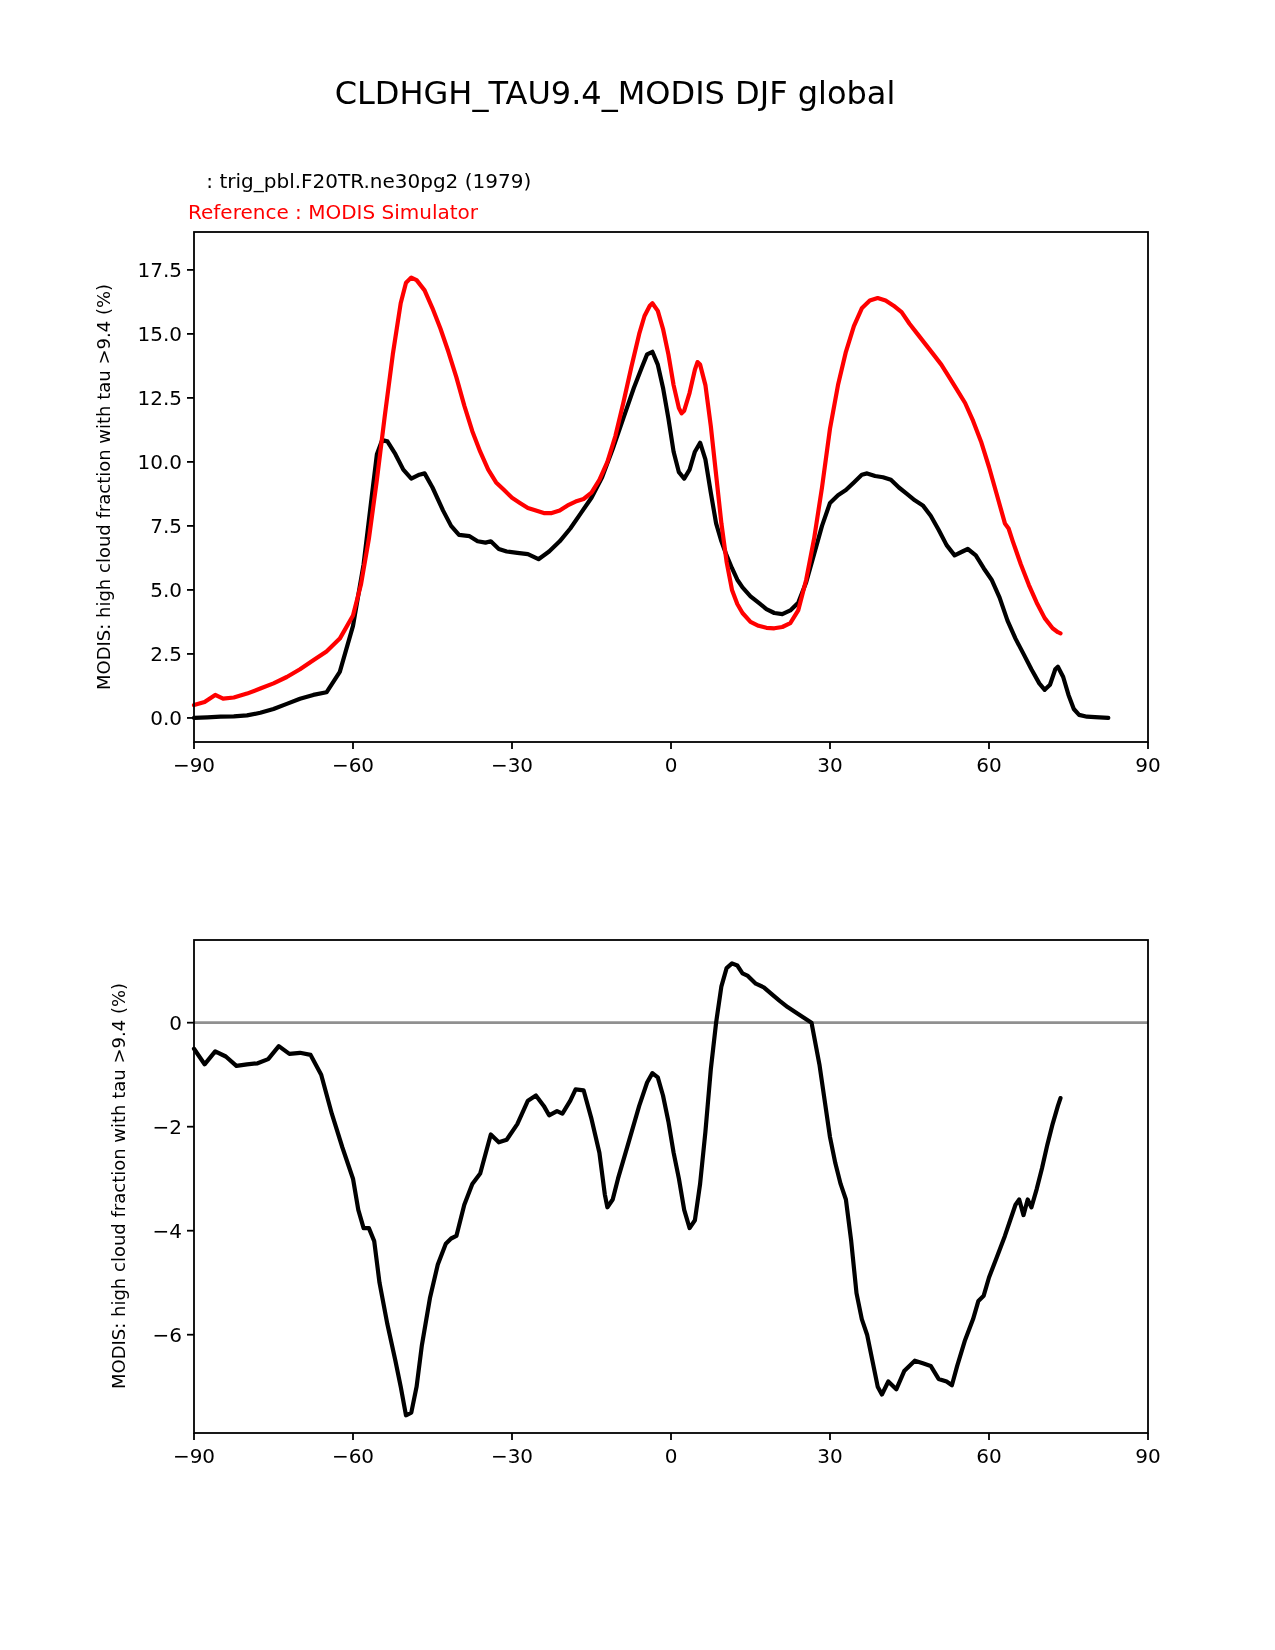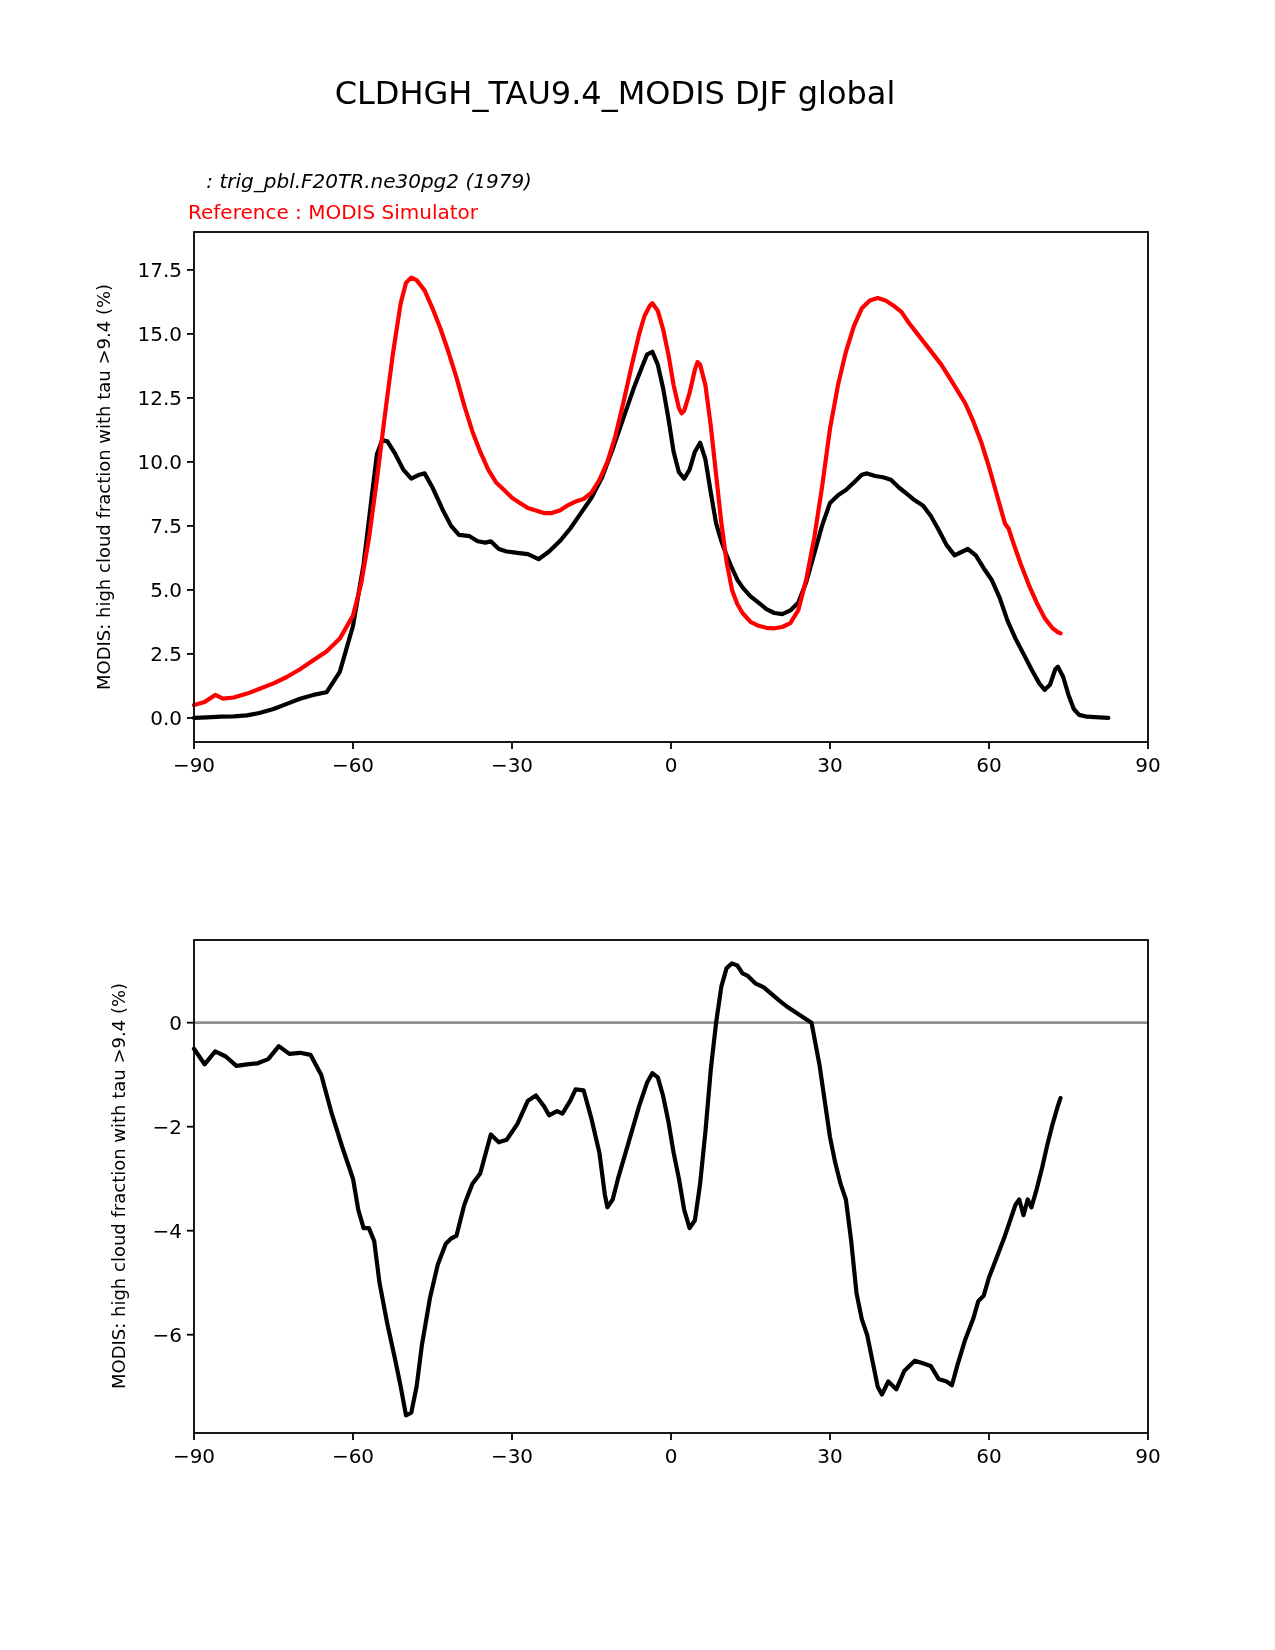--- a/index.html
+++ b/index.html
@@ -18,21 +18,21 @@
               font-size:21px;}
   svg.chart{position:absolute;overflow:visible;}
   #chart-0{left:194px;top:232px;}
   #chart-1{left:194px;top:940px;}
 </style>
 </head>
 <body>
 
 <div class="page">
   <div class="main-title">CLDHGH_TAU9.4_MODIS DJF global</div>
-  <div class="legend-line model" style="color: rgb(0, 0, 0); font-style: italic;"> : trig_pbl.F20TR.ne30pg2 (1979)</div>
+  <div class="legend-line model" style="color: rgb(0, 0, 0);"> : trig_pbl.F20TR.ne30pg2 (1979)</div>
   <div class="legend-line reference" style="color: rgb(255, 0, 0); text-align: center;">Reference : MODIS Simulator</div>
   <div class="ylabel" id="ylabel-0">MODIS: high cloud fraction with tau &gt;9.4 (%)</div>
   <div class="ylabel" id="ylabel-1">MODIS: high cloud fraction with tau &gt;9.4 (%)</div>
   <svg id="chart-0" class="chart" width="954" height="510" viewBox="0 0 954 510">
       <polyline points="0.0,485.9 13.3,485.4 26.5,484.7 39.8,484.4 53.0,483.4 66.3,480.8 79.5,477.0 92.8,471.9 106.0,466.7 119.3,462.9 132.5,460.3 145.8,439.8 159.0,393.8 169.6,332.3 177.6,265.8 182.9,222.2 188.2,208.1 193.4,209.4 201.4,222.2 209.3,237.6 217.3,246.6 225.3,242.7 230.6,241.4 238.5,255.5 249.1,278.6 257.1,293.9 265.0,302.9 275.6,304.2 283.6,309.3 291.5,310.6 296.8,309.3 304.8,317.0 312.7,319.5 323.3,320.8 333.9,322.1 344.5,327.2 355.1,319.5 365.7,309.3 376.3,296.5 386.9,281.1 397.5,265.8 408.1,245.3 418.7,217.1 429.3,186.4 439.9,155.7 447.9,135.2 453.1,122.4 458.4,119.8 463.8,132.6 469.0,155.7 474.4,186.4 479.6,219.7 484.9,240.2 490.2,246.6 495.6,237.6 500.9,219.7 506.1,210.7 511.4,227.3 516.8,260.6 522.1,291.4 527.4,309.3 532.6,323.4 538.0,336.2 543.3,347.7 548.5,355.4 556.5,364.3 564.5,370.7 572.4,377.1 580.3,381.0 588.3,382.2 596.3,378.4 604.2,370.7 612.2,350.2 620.1,322.1 628.0,293.9 636.0,270.9 644.0,263.2 651.9,258.1 659.9,250.4 667.8,242.7 673.1,241.4 681.1,244.0 689.0,245.3 696.9,247.8 704.9,255.5 712.9,261.9 720.8,268.3 728.8,273.4 736.7,283.7 744.6,297.8 752.6,313.1 760.6,323.4 768.5,319.5 773.8,317.0 781.8,323.4 789.7,336.2 797.6,347.7 805.6,365.6 813.5,388.6 821.5,406.6 829.5,421.9 837.4,437.3 845.3,451.4 850.7,457.8 856.0,452.7 861.3,437.3 863.9,434.7 869.2,445.0 874.5,462.9 879.8,477.0 885.1,482.9 893.0,484.7 901.0,485.2 914.3,485.9" fill="none" stroke="#000000" stroke-width="4.2" stroke-linejoin="round" stroke-linecap="round"></polyline>
       <polyline points="0.0,473.1 10.6,470.1 21.2,462.9 29.1,466.7 39.8,465.5 53.0,461.6 66.3,456.5 79.5,451.4 92.8,445.0 106.0,437.3 119.3,428.3 132.5,419.4 145.8,406.6 159.0,383.5 166.9,352.8 174.9,306.7 182.9,247.8 190.8,183.8 198.8,122.4 206.7,71.2 212.0,50.7 217.3,45.6 222.6,48.1 230.6,58.4 238.5,76.3 246.5,96.8 254.4,119.8 262.4,145.4 270.3,173.6 278.3,199.2 286.2,219.7 294.2,237.6 302.1,250.4 310.1,258.1 318.0,265.8 325.9,270.9 333.9,276.0 341.9,278.6 349.8,281.1 357.8,281.1 365.7,278.6 373.6,273.4 381.6,269.6 389.6,267.0 397.5,260.6 405.4,247.8 413.4,229.9 421.3,204.3 429.3,171.0 437.3,135.2 445.2,101.9 450.5,84.0 455.8,73.7 458.4,71.2 463.8,78.9 469.0,96.8 474.4,122.4 479.6,153.1 484.9,176.1 487.6,181.3 490.2,178.7 495.6,160.8 500.9,137.7 503.5,130.1 506.1,132.6 511.4,153.1 516.8,194.1 522.1,242.7 527.4,291.4 532.6,329.8 538.0,357.9 543.3,372.0 548.5,381.0 556.5,389.9 564.5,393.8 572.4,395.8 580.3,396.3 588.3,395.0 596.3,391.2 604.2,378.4 612.2,347.7 620.1,306.7 628.0,255.5 636.0,196.6 644.0,153.1 651.9,119.8 659.9,94.2 667.8,76.3 675.8,68.6 683.7,66.1 691.6,68.6 699.6,73.7 707.6,80.1 715.5,91.7 723.4,101.9 731.4,112.1 739.4,122.4 747.3,132.6 755.3,145.4 763.2,158.2 771.1,171.0 779.1,188.9 787.0,209.4 795.0,235.0 803.0,263.2 810.9,291.4 814.6,296.5 818.8,309.3 826.8,332.3 834.8,352.8 842.7,370.7 850.7,386.1 858.6,396.3 863.9,400.2 866.5,401.4" fill="none" stroke="#ff0000" stroke-width="4.2" stroke-linejoin="round" stroke-linecap="round"></polyline>
       <rect x="0" y="0" width="954" height="510" fill="none" stroke="#000" stroke-width="1.8"></rect>
       <line x1="0" y1="510" x2="0" y2="517" stroke="#000" stroke-width="1.8"></line>
       <text x="0" y="540" text-anchor="middle" font-size="20" font-family="&quot;DejaVu Sans&quot;, sans-serif" fill="#000">−90</text>
       <line x1="159" y1="510" x2="159" y2="517" stroke="#000" stroke-width="1.8"></line>

